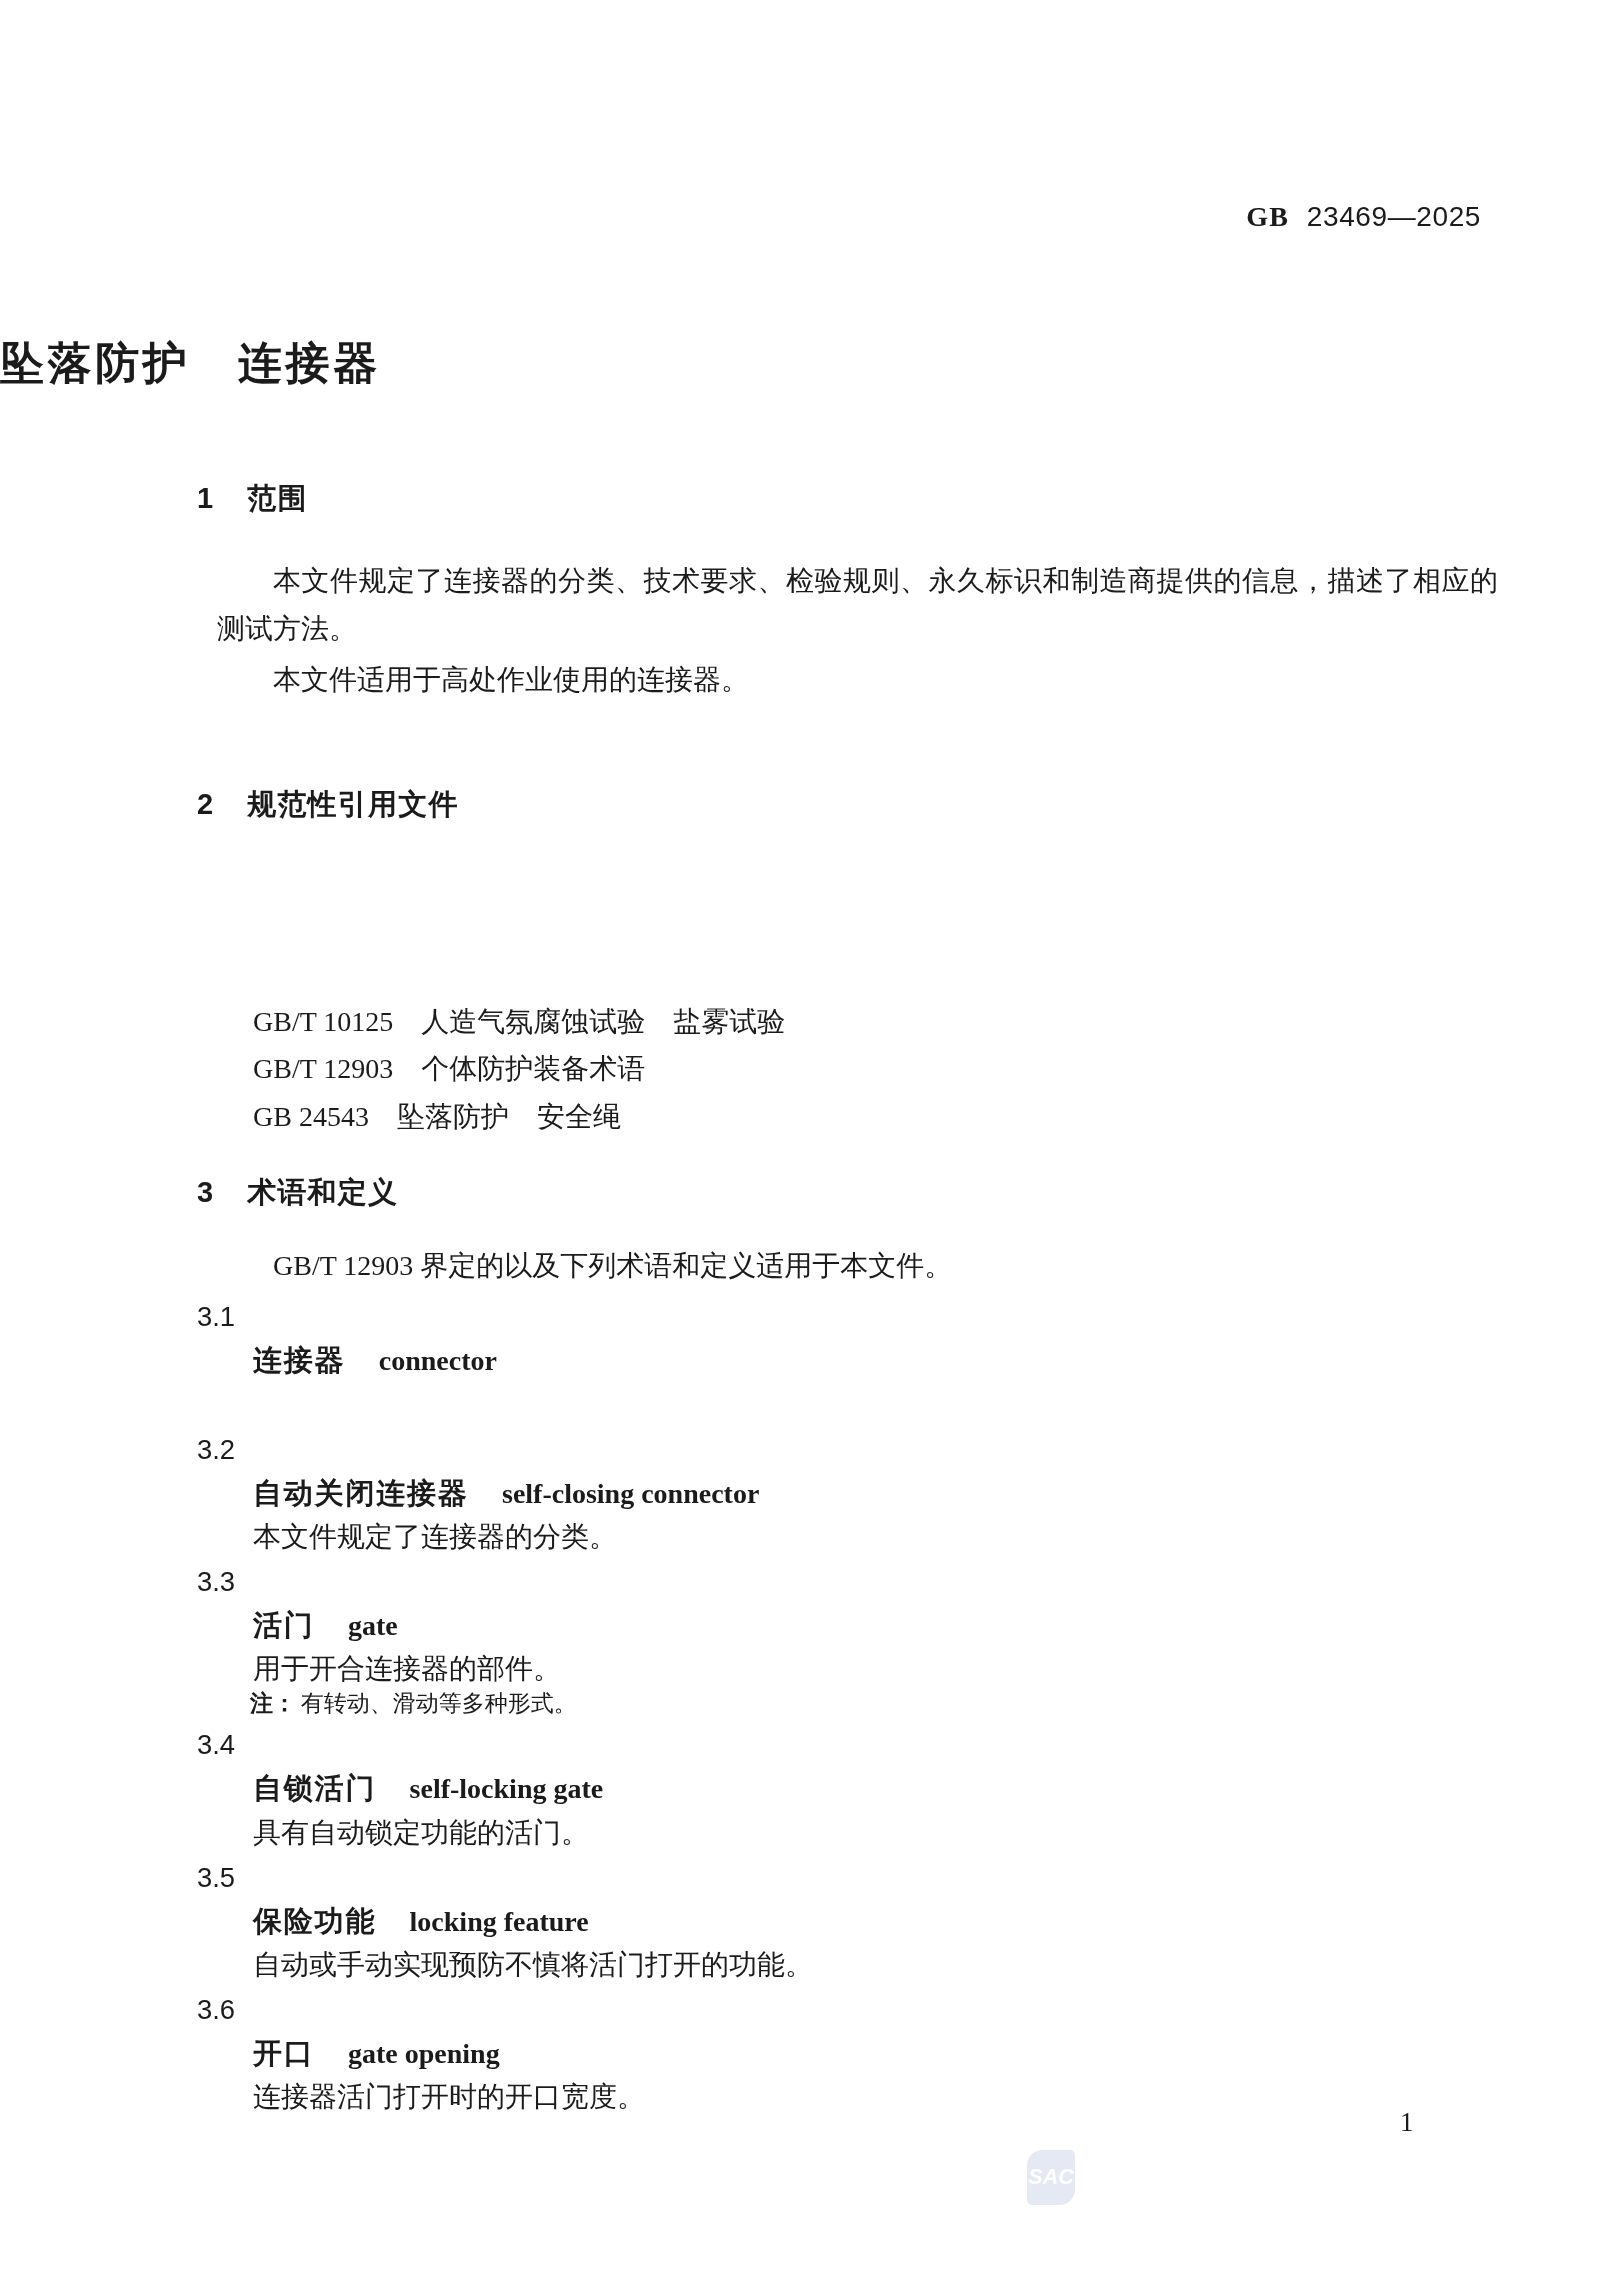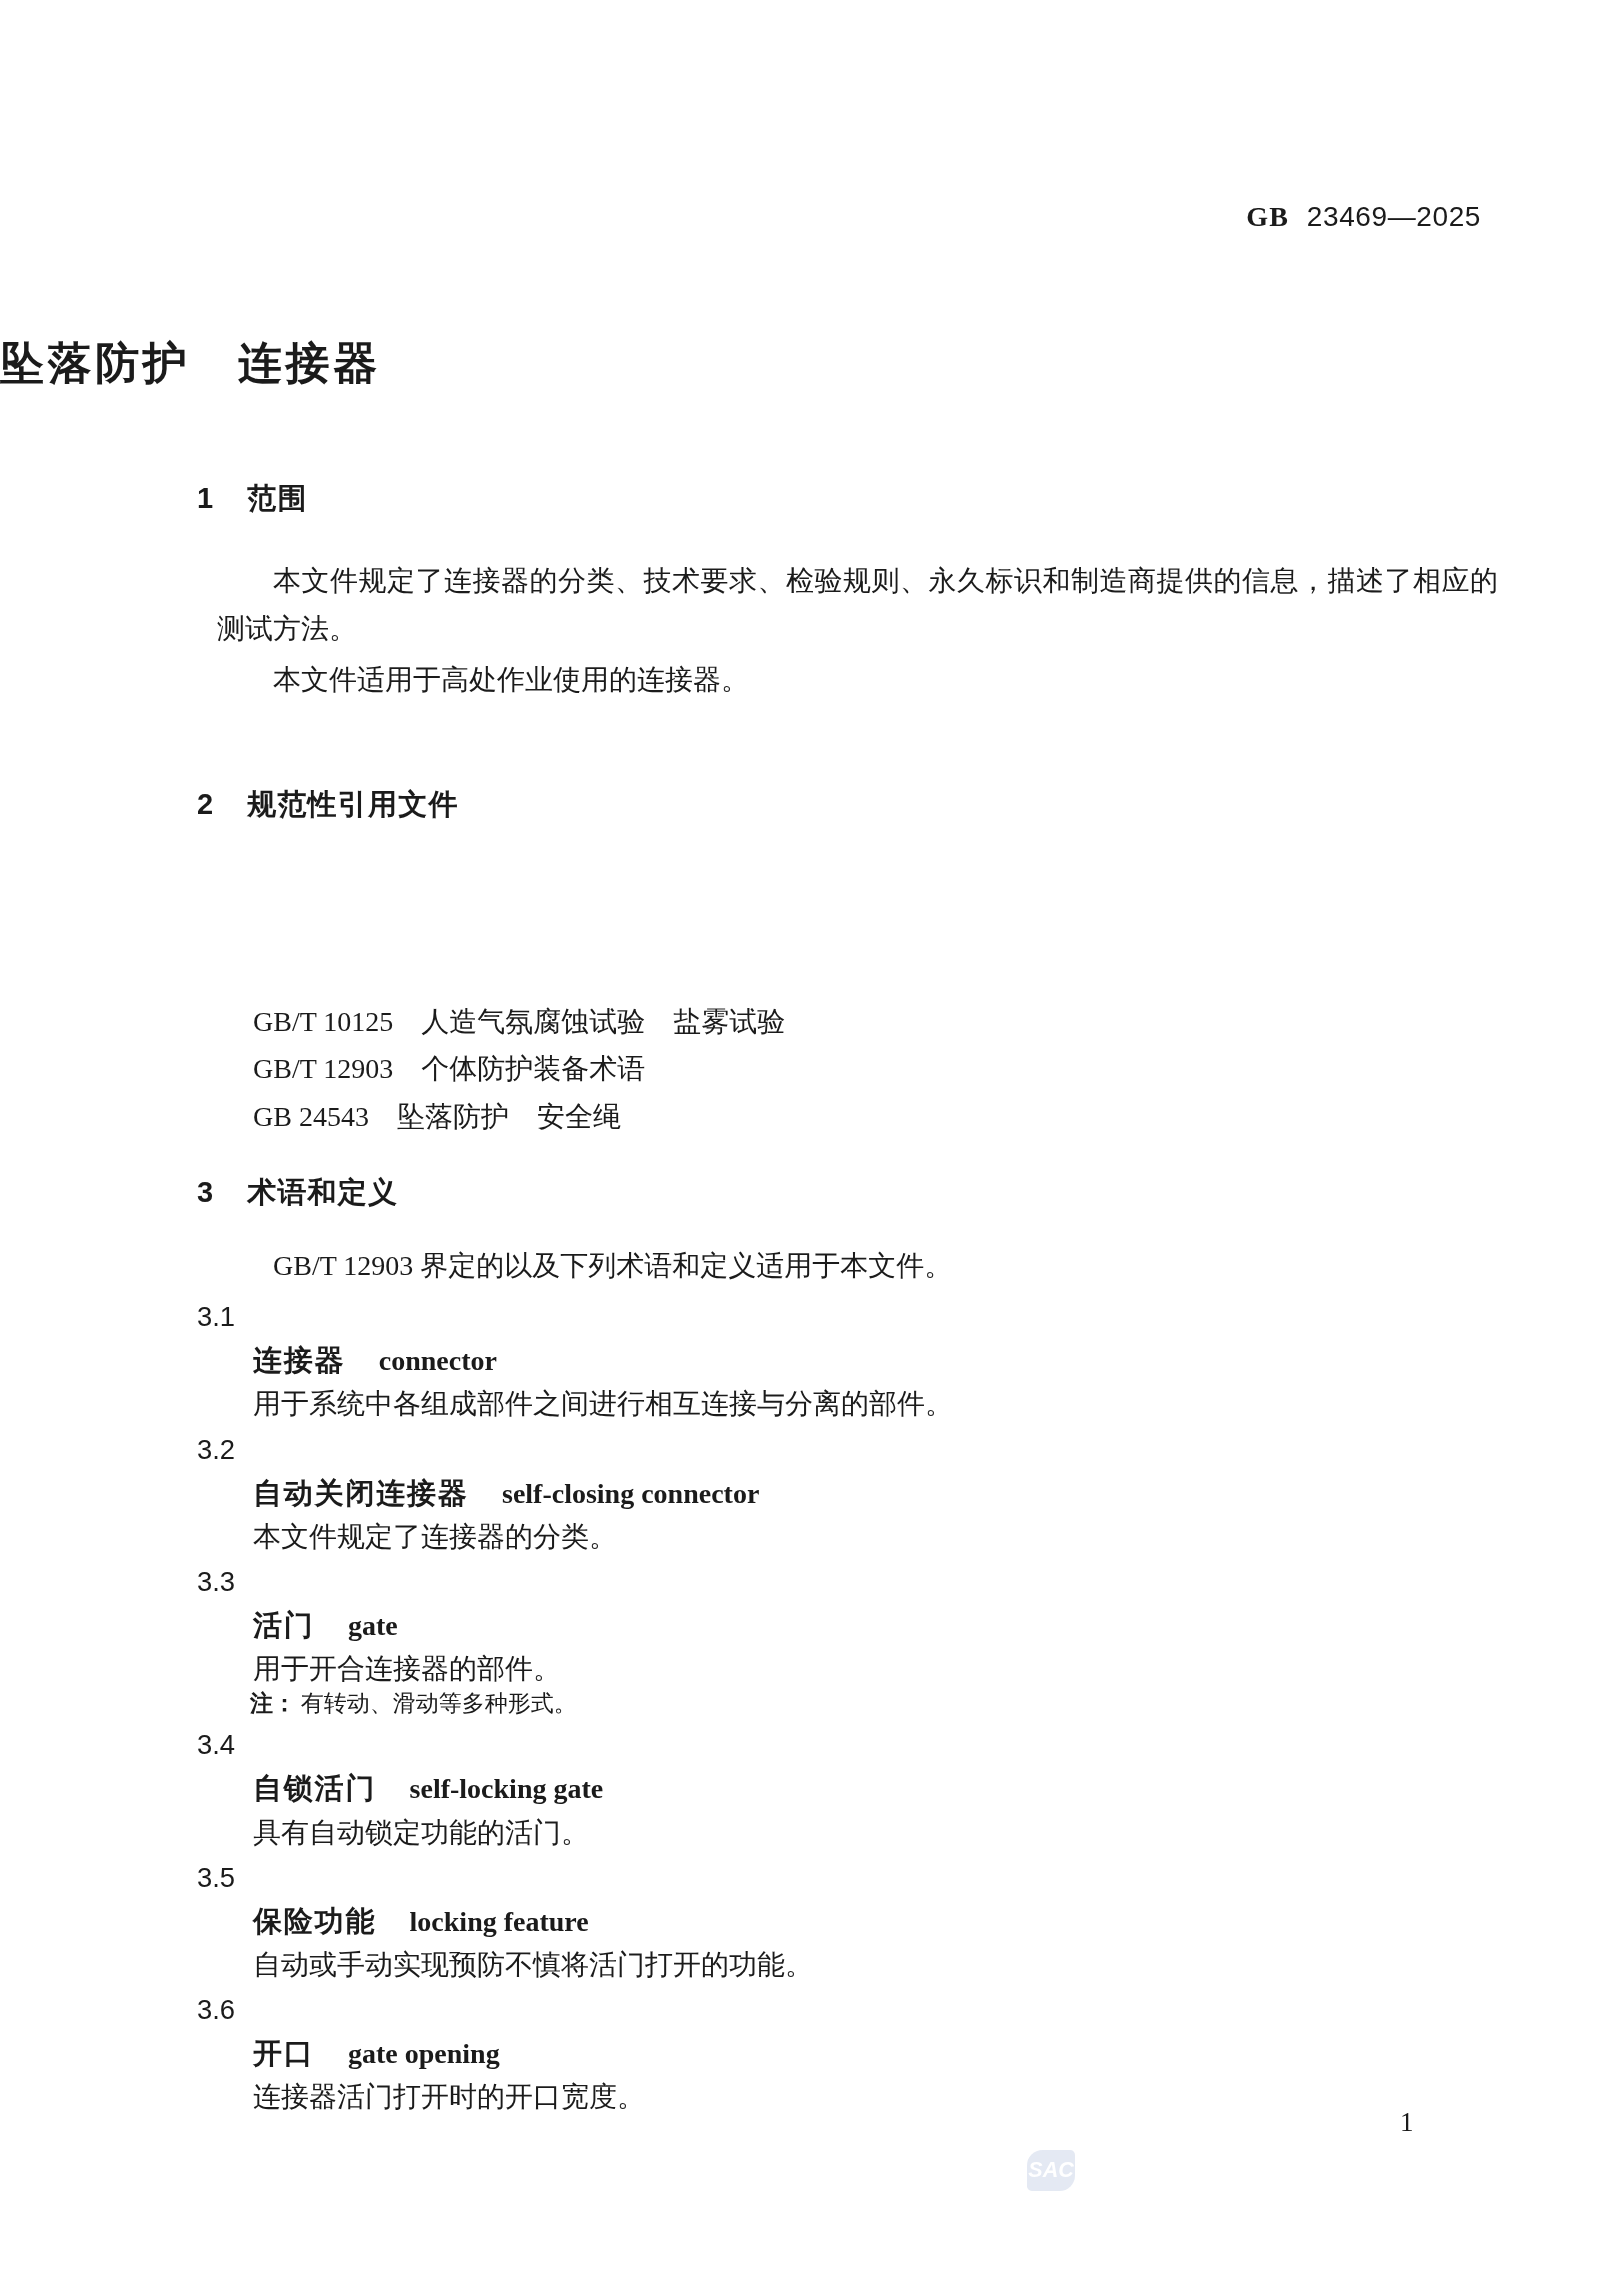--- a/index.html
+++ b/index.html
@@ -48,21 +48,21 @@
   .note-line{
     position:absolute; left:250px; margin:0; white-space:nowrap;
     font-size:23px; line-height:1; font-family:"Liberation Serif", serif;
   }
   .note-label{font-family:"Liberation Sans", sans-serif; font-weight:bold; margin-right:4.8px;}
   .page-number{
     position:absolute; left:1400px; top:2109px;
     font-size:27px; line-height:1; font-family:"Liberation Serif", serif;
   }
   .watermark{
-    position:absolute; left:1027px; top:2150px; width:48px; height:41px;
+    position:absolute; left:1027px; top:2150px; width:48px; height:55px;
     background:#dbe2f0; opacity:0.75;
     border-radius:15.5px 4.8px 15.5px 4.8px;
     display:flex; align-items:center; justify-content:center;
   }
   .watermark span{
     color:#ffffff; font-family:"Liberation Sans", sans-serif;
     font-style:italic; font-weight:bold; font-size:21.5px; letter-spacing:0px;
   }
 </style>
 </head>
@@ -96,21 +96,20 @@
     <span class="sec-num">3</span>
     <span class="sec-txt">术语和定义</span>
   </div>
   <p class="para indent" style="top:1242px">GB/T 12903 界定的以及下列术语和定义适用于本文件。</p>
 
   <div class="clause-num" style="top:1303px">3.1</div>
   <p class="term-line" style="top:1346px">
     <span class="term-zh">连接器</span>
     <span class="term-en">connector</span>
   </p>
-  <p class="line" style="top:1390px">用于系统中各组成部件之间进行相互连接与分离的部件。</p>
 
   <div class="clause-num" style="top:1436px">3.2</div>
   <p class="term-line" style="top:1479px">
     <span class="term-zh">自动关闭连接器</span>
     <span class="term-en">self-closing connector</span>
   </p>
   <p class="line" style="top:1523px">本文件规定了连接器的分类。</p>
 
   <div class="clause-num" style="top:1568px">3.3</div>
   <p class="term-line" style="top:1611px">

